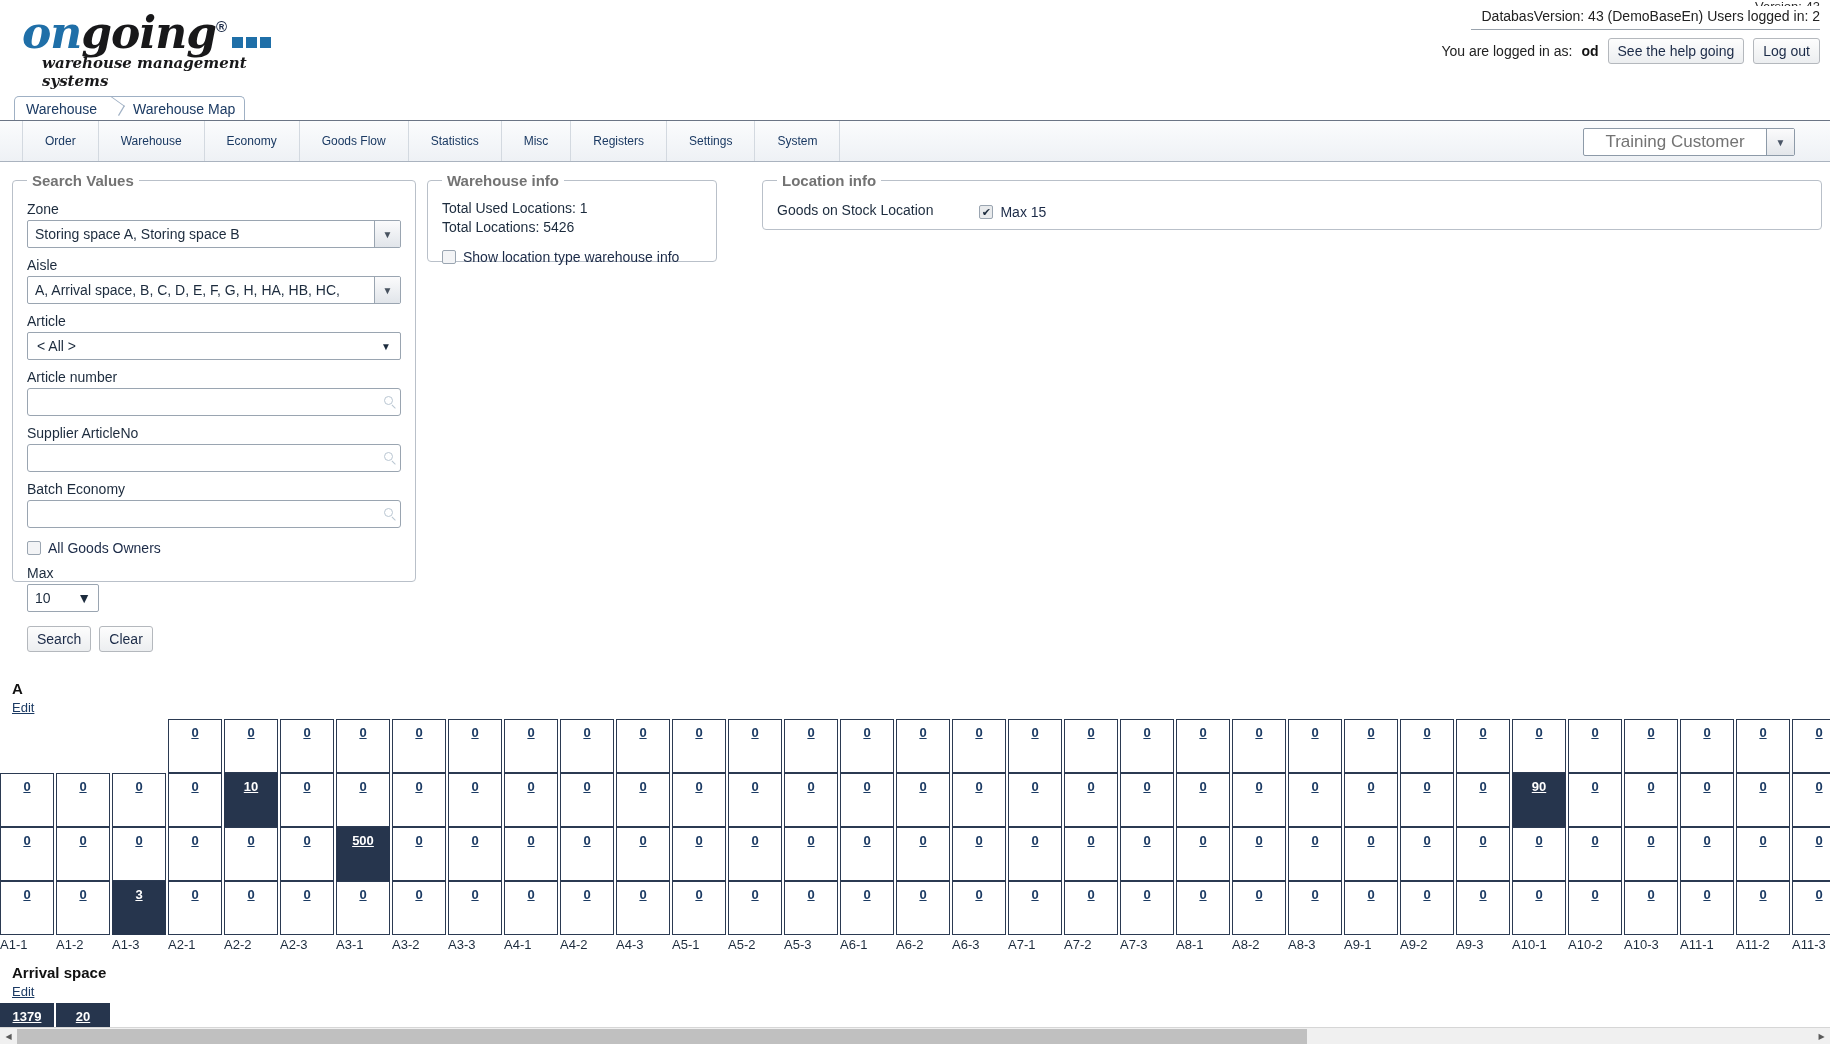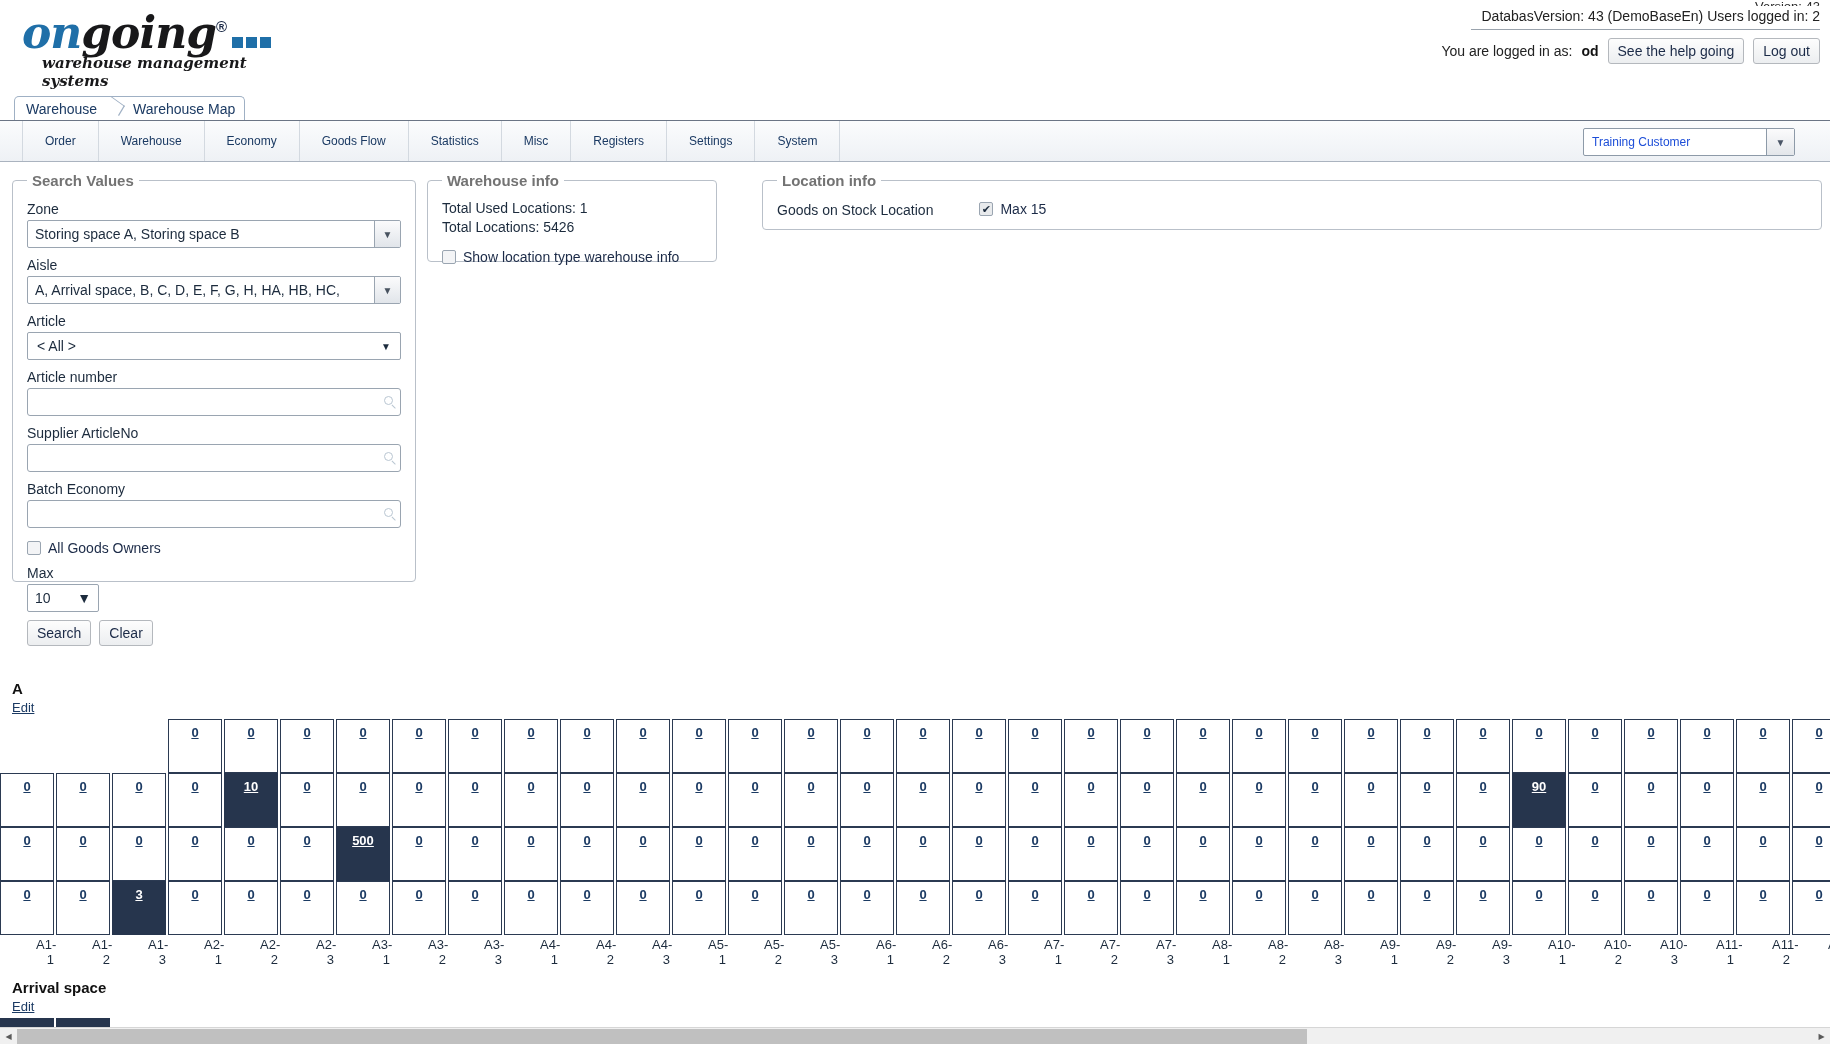--- a/index.html
+++ b/index.html
@@ -69,21 +69,21 @@
     display: flex; align-items: center; padding: 0 22px;
     border-right: 1px solid #d3d9e0; font-size: 12px; color: #1b3a63;
     cursor: pointer; white-space: nowrap;
   }
   .nav-item:first-child { border-left: 1px solid #d3d9e0; margin-left: 22px; }
   #customer-select {
     position: absolute; right: 35px; top: 7px;
     display: flex; width: 212px; height: 28px;
     border: 1px solid #8d9aa8; border-radius: 2px; background: #fff;
   }
-  #customer-select .cs-val { flex: 1; padding: 3px 8px; font-size: 12px; color: #1d4ed8; line-height: 20px; }
+  #customer-select .cs-val { flex: 1; padding: 3px 8px; font-size: 17px; color: #737373; line-height: 20px; text-align: center; }
   #customer-select .cs-arrow {
     width: 28px; border-left: 1px solid #8d9aa8;
     background: linear-gradient(#fbfbfc, #e3e6ea);
     display: flex; align-items: center; justify-content: center;
     font-size: 10px; color: #4a5566;
   }
 
   
   fieldset {
     position: absolute; border: 1px solid #b9c0c9; border-radius: 4px;
@@ -143,43 +143,43 @@
     background: #f3f4f6; display: inline-flex; align-items: center;
     justify-content: center; font-size: 11px; color: #1c2b3d; line-height: 1;
   }
   .chkbox.on { background: #e8eaec; }
 
   .max-sel {
     display: flex; align-items: center; justify-content: space-between;
     width: 72px; height: 28px; border: 1px solid #9aa5b1; border-radius: 2px;
     background: #fff; padding: 0 7px; font-size: 14px; color: #1c2b3d;
   }
-  .btn-row { display: flex; gap: 8px; margin-top: 8px; }
+  .btn-row { display: flex; gap: 8px; margin-top: 14px; }
 
   .info-line { font-size: 14px; color: #1c2b3d; line-height: 19px; }
 
   
   #map { position: absolute; left: 0; top: 680px; width: 1830px; height: 364px; overflow: hidden; }
   .zone-title { font-size: 15px; font-weight: bold; color: #111; margin: 0 0 1px 12px; }
   .zone-edit { font-size: 13px; color: #1b3a63; text-decoration: underline;
                margin: 0 0 4px 12px; display: inline-block; cursor: pointer; }
   .grid-rows { margin-left: 0px; }
   .grid-row { display: flex; height: 54px; }
   .cell {
     width: 54px; height: 54px; border: 1px solid #2b3a52; background: #fff;
     margin-right: 2px; text-align: center; padding-top: 3px; flex: 0 0 auto;
   }
   .cell.filled { background: #26354d; border-color: #26354d; }
   .cell .v { font-size: 13px; font-weight: bold; color: #1b3a63;
              text-decoration: underline; cursor: pointer; }
   .cell.filled .v { color: #ffffff; }
   .cell.spacer { border: none; background: transparent; }
   .col-labels { display: flex; margin-top: 2px; }
-  .col-label { width: 54px; margin-right: 2px; text-align: right;
-               font-size: 13px; color: #1c2b3d; flex: 0 0 auto; padding-left: 36px; }
+  .col-label { width: 54px; margin-right: 2px; text-align: left;
+               font-size: 13px; color: #1c2b3d; flex: 0 0 auto; }
 
   #scrollbar {
     position: absolute; left: 0; bottom: 0; width: 1830px; height: 17px;
     background: #f0f0f0; border-top: 1px solid #d6d6d6; display: flex; align-items: center;
   }
   .sb-arrow { width: 17px; height: 17px; display: flex; align-items: center;
               justify-content: center; font-size: 8px; color: #5a5a5a; }
   .sb-track { flex: 1; height: 17px; position: relative; }
   .sb-thumb { position: absolute; left: 0; top: 1px; height: 15px;
               width: 1290px; background: #c0c0c0; }
@@ -293,21 +293,21 @@
   <div class="info-line">Total Used Locations: 1</div>
   <div class="info-line">Total Locations: 5426</div>
   <div class="chk-row">
     <span class="chkbox"></span>
     <span>Show location type warehouse info</span>
   </div>
 </fieldset>
 
 <fieldset id="fs-location">
   <legend>Location info</legend>
-  <div style="display:flex;align-items:flex-start;gap:46px;margin-top:2px;">
+  <div style="display:flex;align-items:flex-end;gap:46px;margin-top:2px;">
     <span class="info-line">Goods on Stock Location</span>
     <span class="chk-row" style="margin-top:0;">
       <span class="chkbox on">✔</span>
       <span>Max 15</span>
     </span>
   </div>
 </fieldset>
 
 <div id="map">
   <div id="map-zones">

